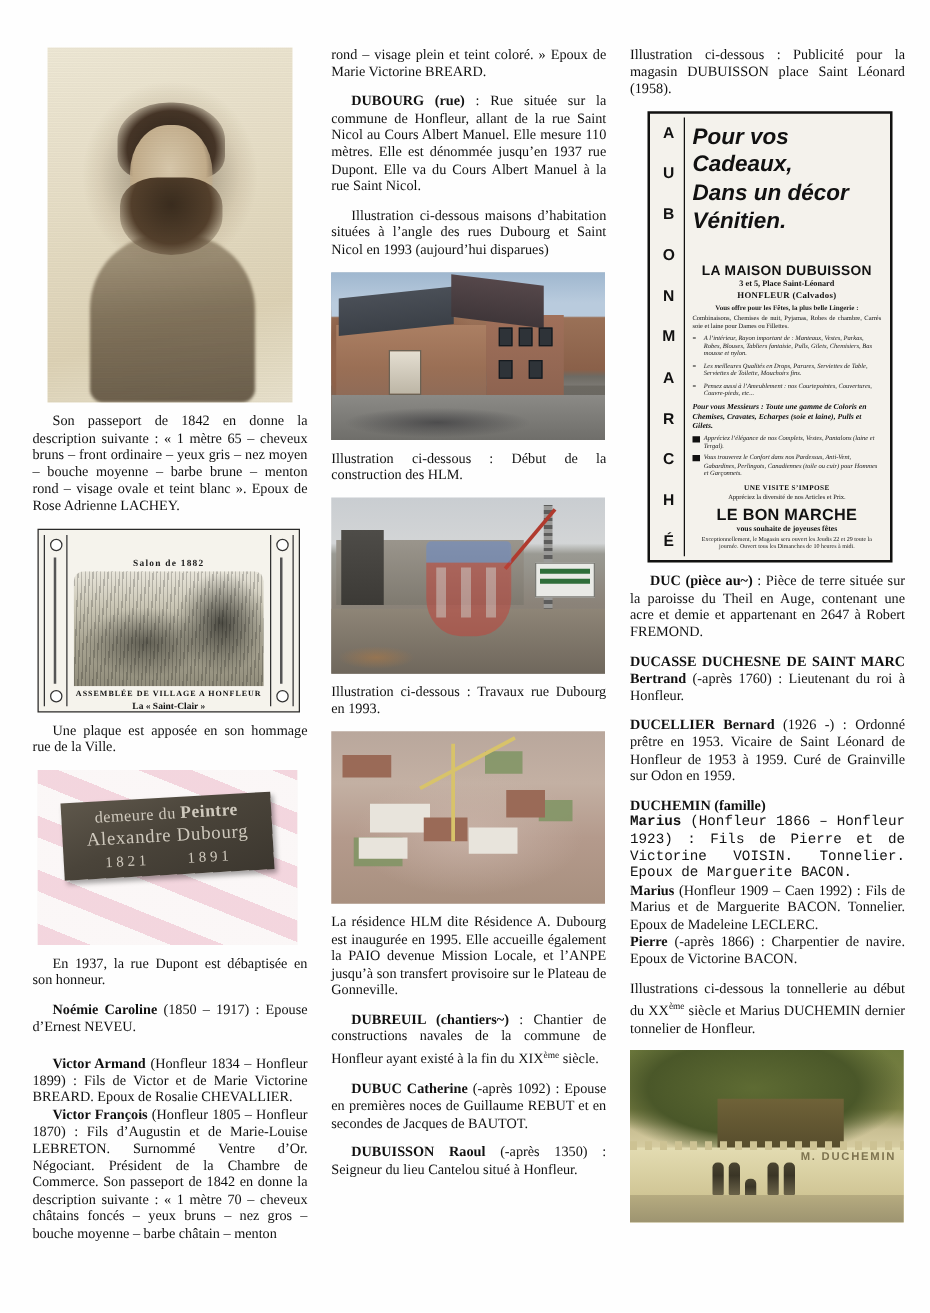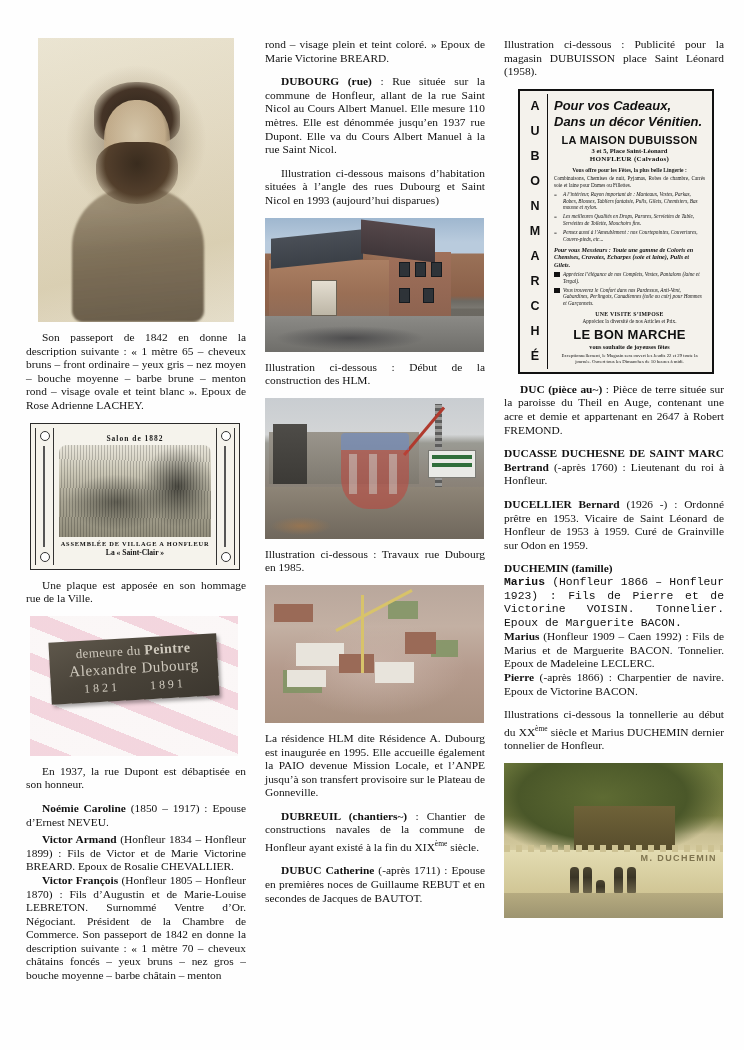--- a/index.html
+++ b/index.html
@@ -107,21 +107,21 @@
     content:""; position:absolute; left:4px; width:8px; height:8px;
     border:1px solid #333; border-radius:50%; background:#fff;
   }
   .eng-rail::before { top: 3px; } .eng-rail::after { bottom: 3px; }
   .eng-rail i {
     position:absolute; left:7px; top:18px; bottom:18px; width:2px;
     background:#555;
   }
   .eng-title {
     text-align:center; font-size:7.5px; letter-spacing:1px;
-    font-weight:bold; color:#1a1a1a; margin-top:6px;
+    font-weight:bold; color:#1a1a1a; margin-top:18px;
   }
   .eng-pic {
     height: 92px; margin: 2px 6px 0 6px;
     border-radius: 8px 8px 0 0;
     background:
       radial-gradient(ellipse 30% 55% at 78% 45%, rgba(30,30,26,0.70) 0%, rgba(60,60,52,0.25) 55%, rgba(0,0,0,0) 80%),
       radial-gradient(ellipse 44% 40% at 38% 62%, rgba(40,40,34,0.55) 0%, rgba(0,0,0,0) 75%),
       linear-gradient(180deg, #e8e5da 0%, #cbc7b6 30%, #a8a492 62%, #928e7c 100%);
     position: relative; overflow: hidden;
   }
@@ -218,21 +218,21 @@
       radial-gradient(ellipse 60% 50% at 50% 60%, rgba(210,190,180,.6) 0%, rgba(0,0,0,0) 70%),
       linear-gradient(180deg, #b9a79c 0%, #c3b0a3 30%, #b49a8c 62%, #a8907f 100%);
   }
   .aer-green { position:absolute; background:#7f9463; opacity:.85; }
   .aer-roof  { position:absolute; background:#9a6a57; }
   .aer-white { position:absolute; background:#e8e4dc; }
   .aer-crane { position:absolute; left:44%; top:10px; width:3px; height:78px; background:#d8c36a; }
   .aer-crane2 { position:absolute; left:30%; top:24px; width:86px; height:3px; background:#d8c36a; transform: rotate(-28deg); }
 
   .photo-coop {
-    width: 219px; height: 155px;
+    width: 219px; height: 138px;
     background:
       radial-gradient(ellipse 70% 50% at 45% 22%, #5e6b33 0%, #4a5729 55%, rgba(74,87,41,0) 80%),
       linear-gradient(180deg, #6e7a3d 0%, #7d8246 34%, #c9bf93 46%, #ddd3a8 62%, #cfc496 100%);
   }
   .coop-fence { position:absolute; left:0; top:56%; width:100%; height:30%;
     background: linear-gradient(180deg,#e3dcb2,#cfc493); }
   .coop-fence::before { content:""; position:absolute; left:0; top:-5px; width:100%; height:7px;
     background: repeating-linear-gradient(90deg,#cdc293 0 6px, rgba(0,0,0,0) 6px 12px); }
   .coop-sign { position:absolute; right:6px; top:58%; font-size:9px; letter-spacing:1.4px;
     color:#6e6340; font-family:"Liberation Sans", sans-serif; font-weight:bold; opacity:.85; }
@@ -259,22 +259,22 @@
     display: flex; flex-direction: column;
     align-items: center; justify-content: space-between;
     padding: 6px 0;
     font-family: "Liberation Sans", sans-serif;
     font-weight: bold;
     font-size: 12.5px;
     color: #111;
     line-height: 1;
   }
   .ad-body { flex: 1; padding: 4px 4px 4px 6px; color:#111; }
-  .ad-h1 { font-family:"Liberation Sans", sans-serif; font-size:13px; font-style:italic;
-    font-weight:bold; line-height:1.25; margin-bottom:4px; }
+  .ad-h1 { font-family:"Liberation Sans", sans-serif; font-size:18px; font-style:italic;
+    font-weight:bold; line-height:1.25; margin-bottom:23px; }
   .ad-h2 { text-align:center; font-family:"Liberation Sans", sans-serif; font-weight:bold;
     font-size:11px; letter-spacing:.3px; }
   .ad-h3 { text-align:center; font-size:6.6px; font-weight:bold; margin-top:1px; }
   .ad-h4 { text-align:center; font-size:7px; font-weight:bold; margin-top:1px; letter-spacing:.3px; }
   .ad-lead { text-align:center; font-size:5.6px; font-weight:bold; margin-top:4px; color:#1a1a1a; }
   .ad-p { font-size:5.2px; line-height:6.4px; margin:2px 0 0 0; text-align:justify; }
   .ad-li { font-size:5.2px; line-height:6.4px; margin:3px 0 0 0; display:flex; gap:3px; font-style:italic; }
   .ad-bullet { flex:0 0 6px; height:5px; background:#111; margin-top:1px; }
   .ad-bullet.eq { background:none; font-weight:bold; font-size:5px; line-height:5px; }
   .ad-strong { font-size:6.2px; font-weight:bold; font-style:italic; line-height:7.4px; margin-top:4px; }
@@ -334,21 +334,21 @@
             <div class="plq-l3">
               <span>1821</span>
               <span>1891</span>
             </div>
           </div>
         </div>
       </div>
 
       <p class="body indent">En 1937, la rue Dupont est débaptisée en son honneur.</p>
 
-      <p class="body indent tight" style="margin-bottom:4px;">
+      <p class="body indent tight" style="margin-bottom:16px;">
         <span class="hw">Noémie Caroline</span><span> (1850 – 1917) : Epouse d’Ernest NEVEU.</span>
       </p>
       <p class="body indent tight" style="margin-bottom:0;">
         <span class="hw">Victor Armand</span><span> (Honfleur 1834 – Honfleur 1899) : Fils de Victor et de Marie Victorine BREARD. Epoux de Rosalie CHEVALLIER.</span>
       </p>
       <p class="body indent">
         <span class="hw">Victor François</span><span> (Honfleur 1805 – Honfleur 1870) : Fils d’Augustin et de Marie-Louise LEBRETON. Surnommé Ventre d’Or. Négociant. Président de la Chambre de Commerce. Son passeport de 1842 en donne la description suivante : « 1 mètre 70 – cheveux châtains foncés – yeux bruns – nez gros – bouche moyenne – barbe châtain – menton</span>
       </p>
     </div>
 
@@ -390,21 +390,21 @@
           <div class="site-sign">
               <i></i>
               <i></i>
             </div>
           <div class="site-ground"></div>
           <div class="site-rubble"></div>
           <div class="site-crest"></div>
         </div>
       </div>
 
-      <p class="body">Illustration ci-dessous : Travaux rue Dubourg en 1985.</p>
+      <p class="body">Illustration ci-dessous : Travaux rue Dubourg en 1993.</p>
 
       <div class="fig">
         <div class="photo photo-aerial">
           <div class="aer-green" style="left:8%;  top:62%; width:18%; height:16%;"></div>
           <div class="aer-green" style="left:56%; top:12%; width:14%; height:13%;"></div>
           <div class="aer-green" style="left:76%; top:40%; width:12%; height:12%;"></div>
           <div class="aer-white" style="left:14%; top:42%; width:22%; height:17%;"></div>
           <div class="aer-white" style="left:10%; top:62%; width:18%; height:12%;"></div>
           <div class="aer-white" style="left:50%; top:56%; width:18%; height:15%;"></div>
           <div class="aer-roof" style="left:34%; top:50%; width:16%; height:14%;"></div>
@@ -415,23 +415,26 @@
         </div>
       </div>
 
       <p class="body">La résidence HLM dite Résidence A. Dubourg est inaugurée en 1995. Elle accueille également la PAIO devenue Mission Locale, et l’ANPE jusqu’à son transfert provisoire sur le Plateau de Gonneville.</p>
 
       <p class="body indent">
         <span class="hw">DUBREUIL (chantiers~)</span><span> : Chantier de constructions navales de la commune de Honfleur ayant existé à la fin du XIX</span><sup>ème</sup><span> siècle.</span>
       </p>
 
       <p class="body indent">
-        <span class="hw">DUBUC Catherine</span><span> (-après 1711) : Epouse en premières noces de Guillaume REBUT et en secondes de Jacques de BAUTOT.</span>
-      </p>
-
+        <span class="hw">DUBUC Catherine</span><span> (-après 1092) : Epouse en premières noces de Guillaume REBUT et en secondes de Jacques de BAUTOT.</span>
+      </p>
+
+      <p class="body indent">
+        <span class="hw">DUBUISSON Raoul</span><span> (-après 1350) : Seigneur du lieu Cantelou situé à Honfleur.</span>
+      </p>
     </div>
 
     <div class="col">
 
       <p class="body">Illustration ci-dessous : Publicité pour la magasin DUBUISSON place Saint Léonard (1958).</p>
 
       <div class="fig">
         <div class="ad">
           <div class="ad-left">
             <span>A</span>

